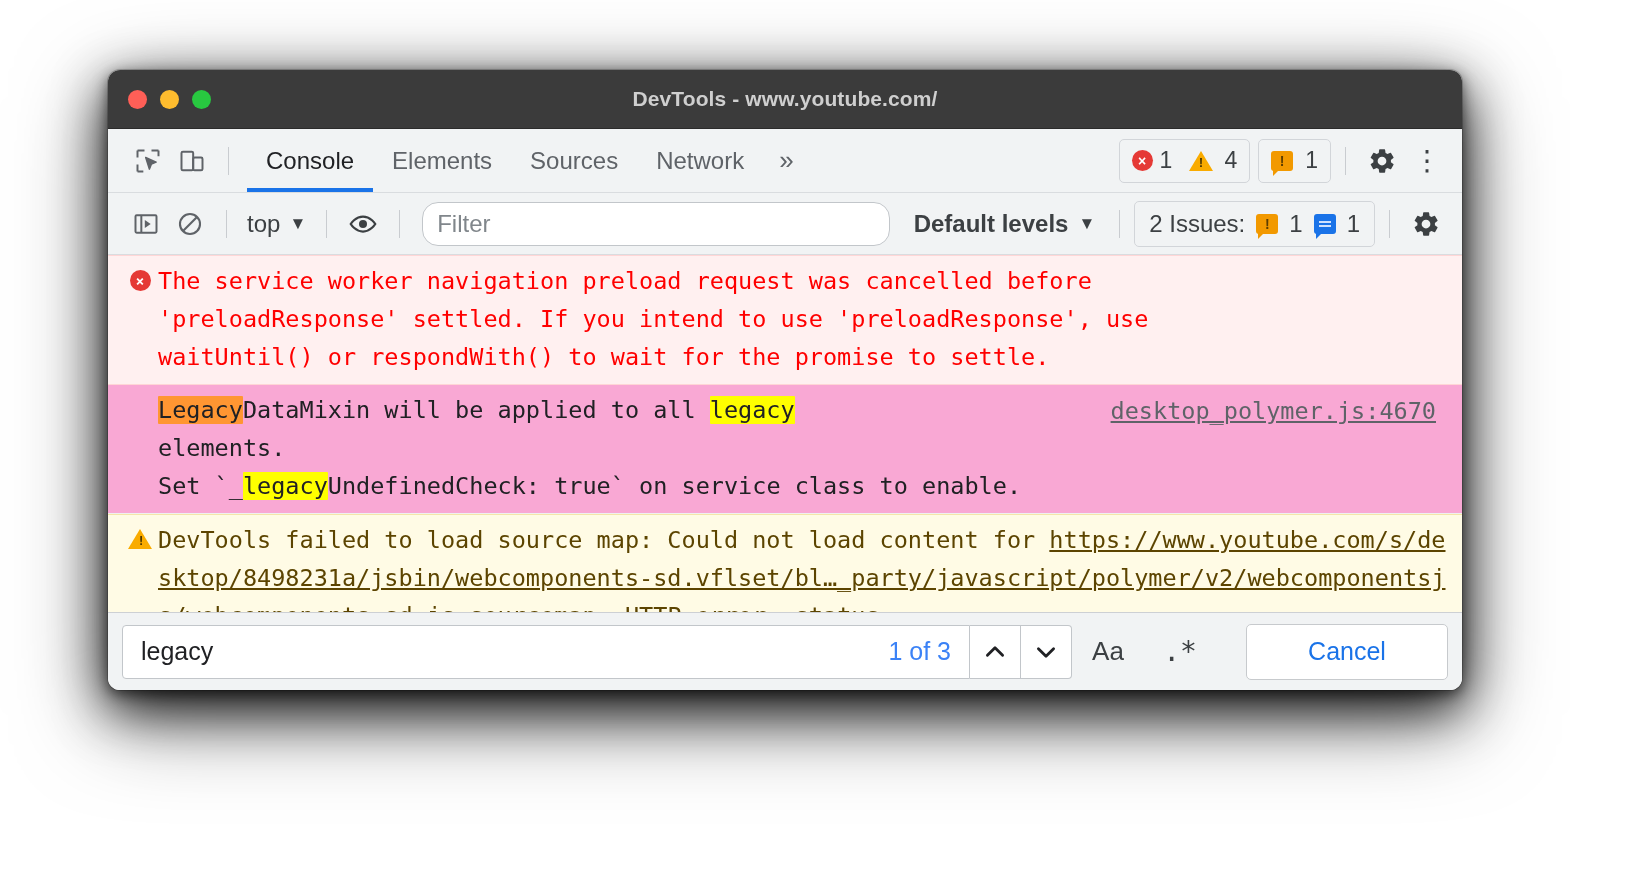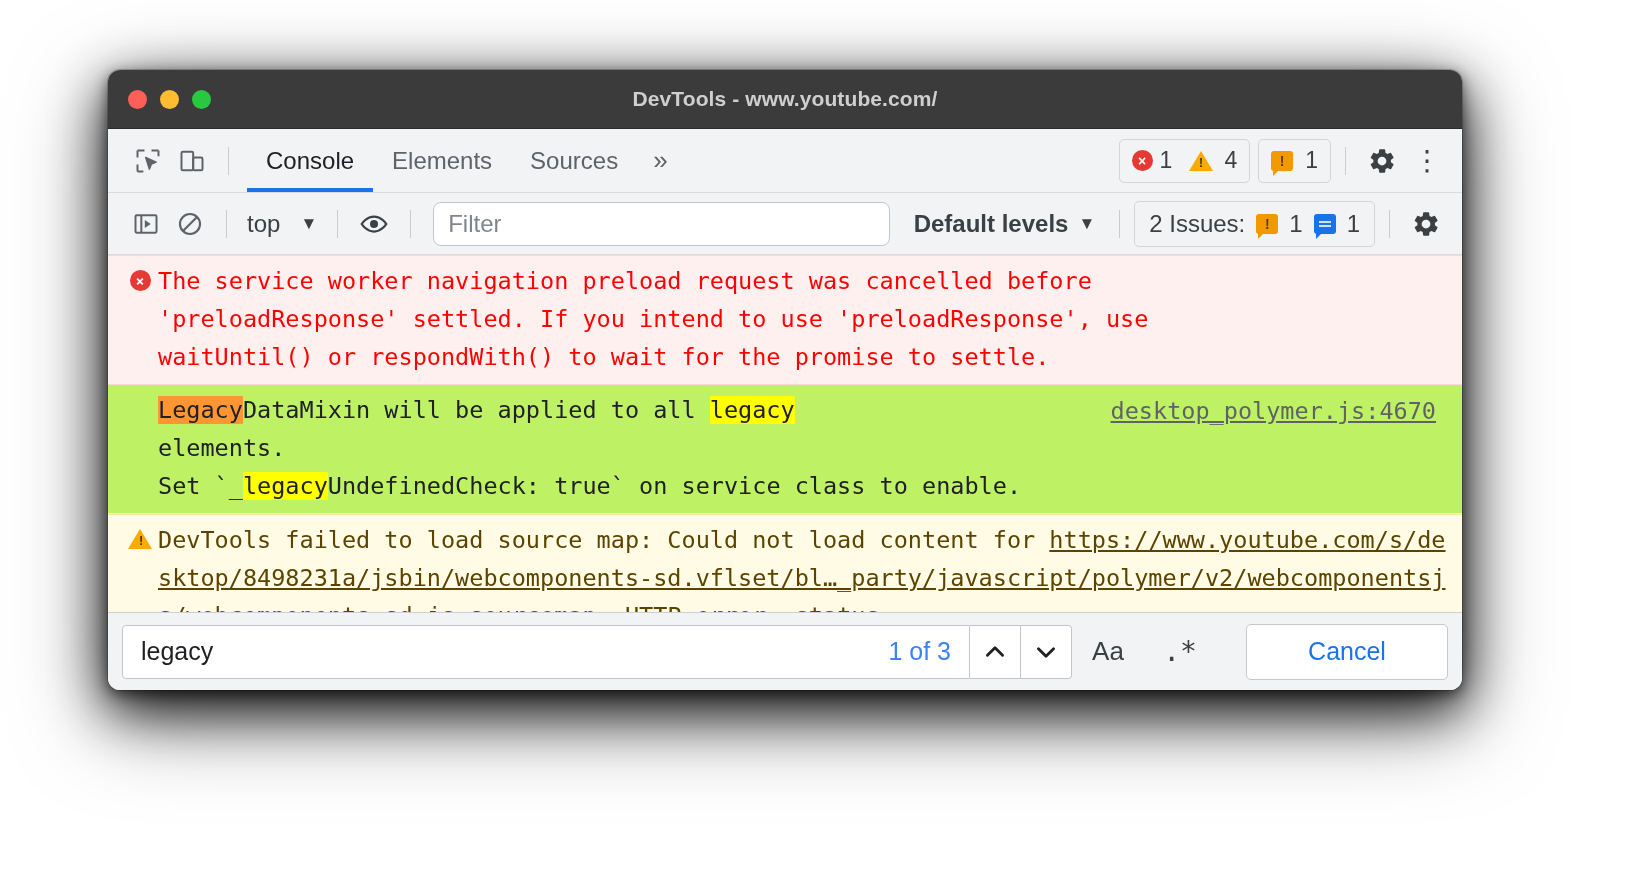--- a/index.html
+++ b/index.html
@@ -227,34 +227,34 @@
     border-bottom: 1px solid #d9dcdf;
     display: flex;
     align-items: center;
     padding: 0 14px 0 16px;
     box-sizing: border-box;
     flex: none;
   }
   .ctx-select {
     display: flex;
     align-items: center;
-    gap: 20px;
+    gap: 9px;
     font-size: 24px;
     color: #3c4043;
     padding: 0 6px;
     justify-content: space-between;
   }
   .caret { font-size: 17px; color: #3c4043; }
   .filter-input {
     flex: 1;
     height: 44px;
     margin: 0 14px 0 8px;
     background: #ffffff;
     border: 1px solid #c2c6ca;
-    border-radius: 8px;
+    border-radius: 16px;
     display: flex;
     align-items: center;
     padding: 0 14px;
     box-sizing: border-box;
     max-width: 470px;
   }
   .filter-input span {
     color: #80868b;
     font-size: 24px;
   }
@@ -294,21 +294,21 @@
     padding: 6px 8px 8px 14px;
     box-sizing: border-box;
   }
   .msg-error {
     background: #fff0f0;
     border-top: 1px solid #ffd6d6;
     border-bottom: 1px solid #ffd6d6;
     color: #ff0000;
   }
   .msg-log {
-    background: #bef264;
+    background: #f9a8d4;
     border-bottom: 1px solid #f0f0f0;
     color: #202124;
   }
   .msg-warn {
     background: #fffbe5;
     border-top: 1px solid #f5e6a8;
     border-bottom: 1px solid #f5e6a8;
     color: #5c4400;
   }
   .msg-gutter {
@@ -445,20 +445,23 @@
       <div class="tabs">
         <div class="tab active">
           <span>Console</span>
         </div>
         <div class="tab">
           <span>Elements</span>
         </div>
         <div class="tab">
           <span>Sources</span>
         </div>
+        <div class="tab">
+          <span>Network</span>
+        </div>
         <div class="tab-more">
           <span>»</span>
         </div>
       </div>
 
       <div class="spacer"></div>
 
       <div class="badge-group">
         <div class="badge-item">
           <span class="ico-error">×</span>

